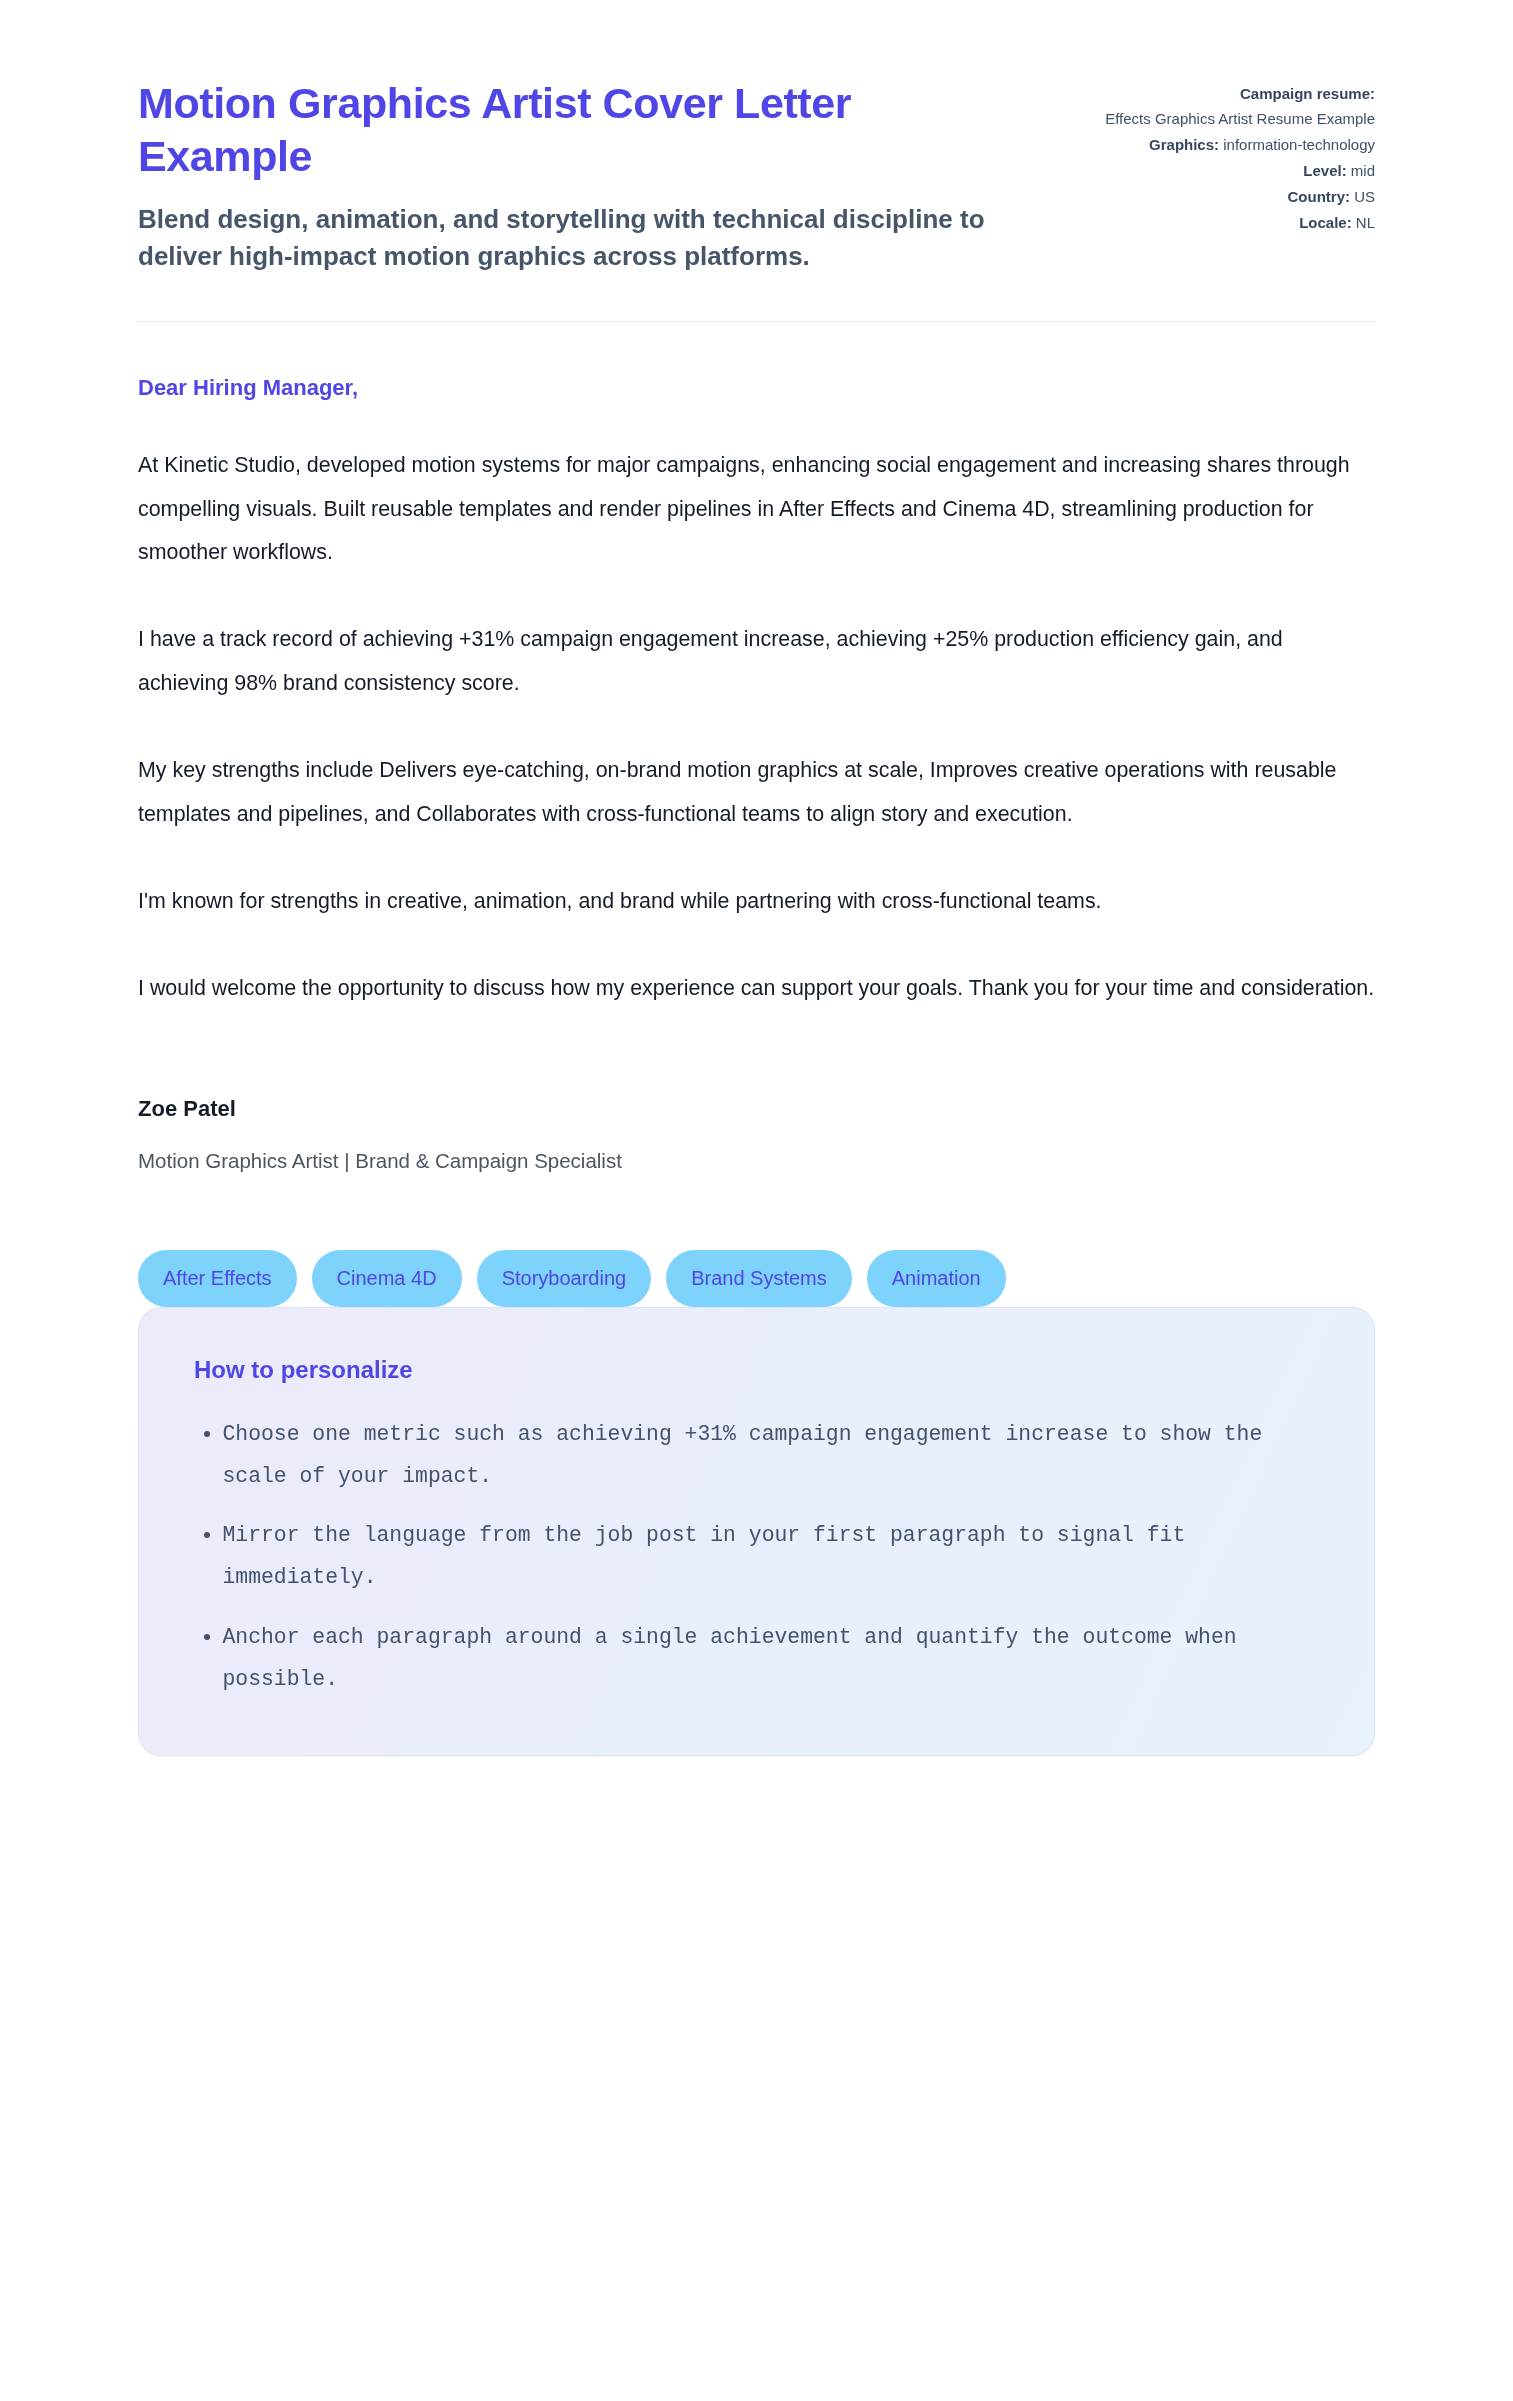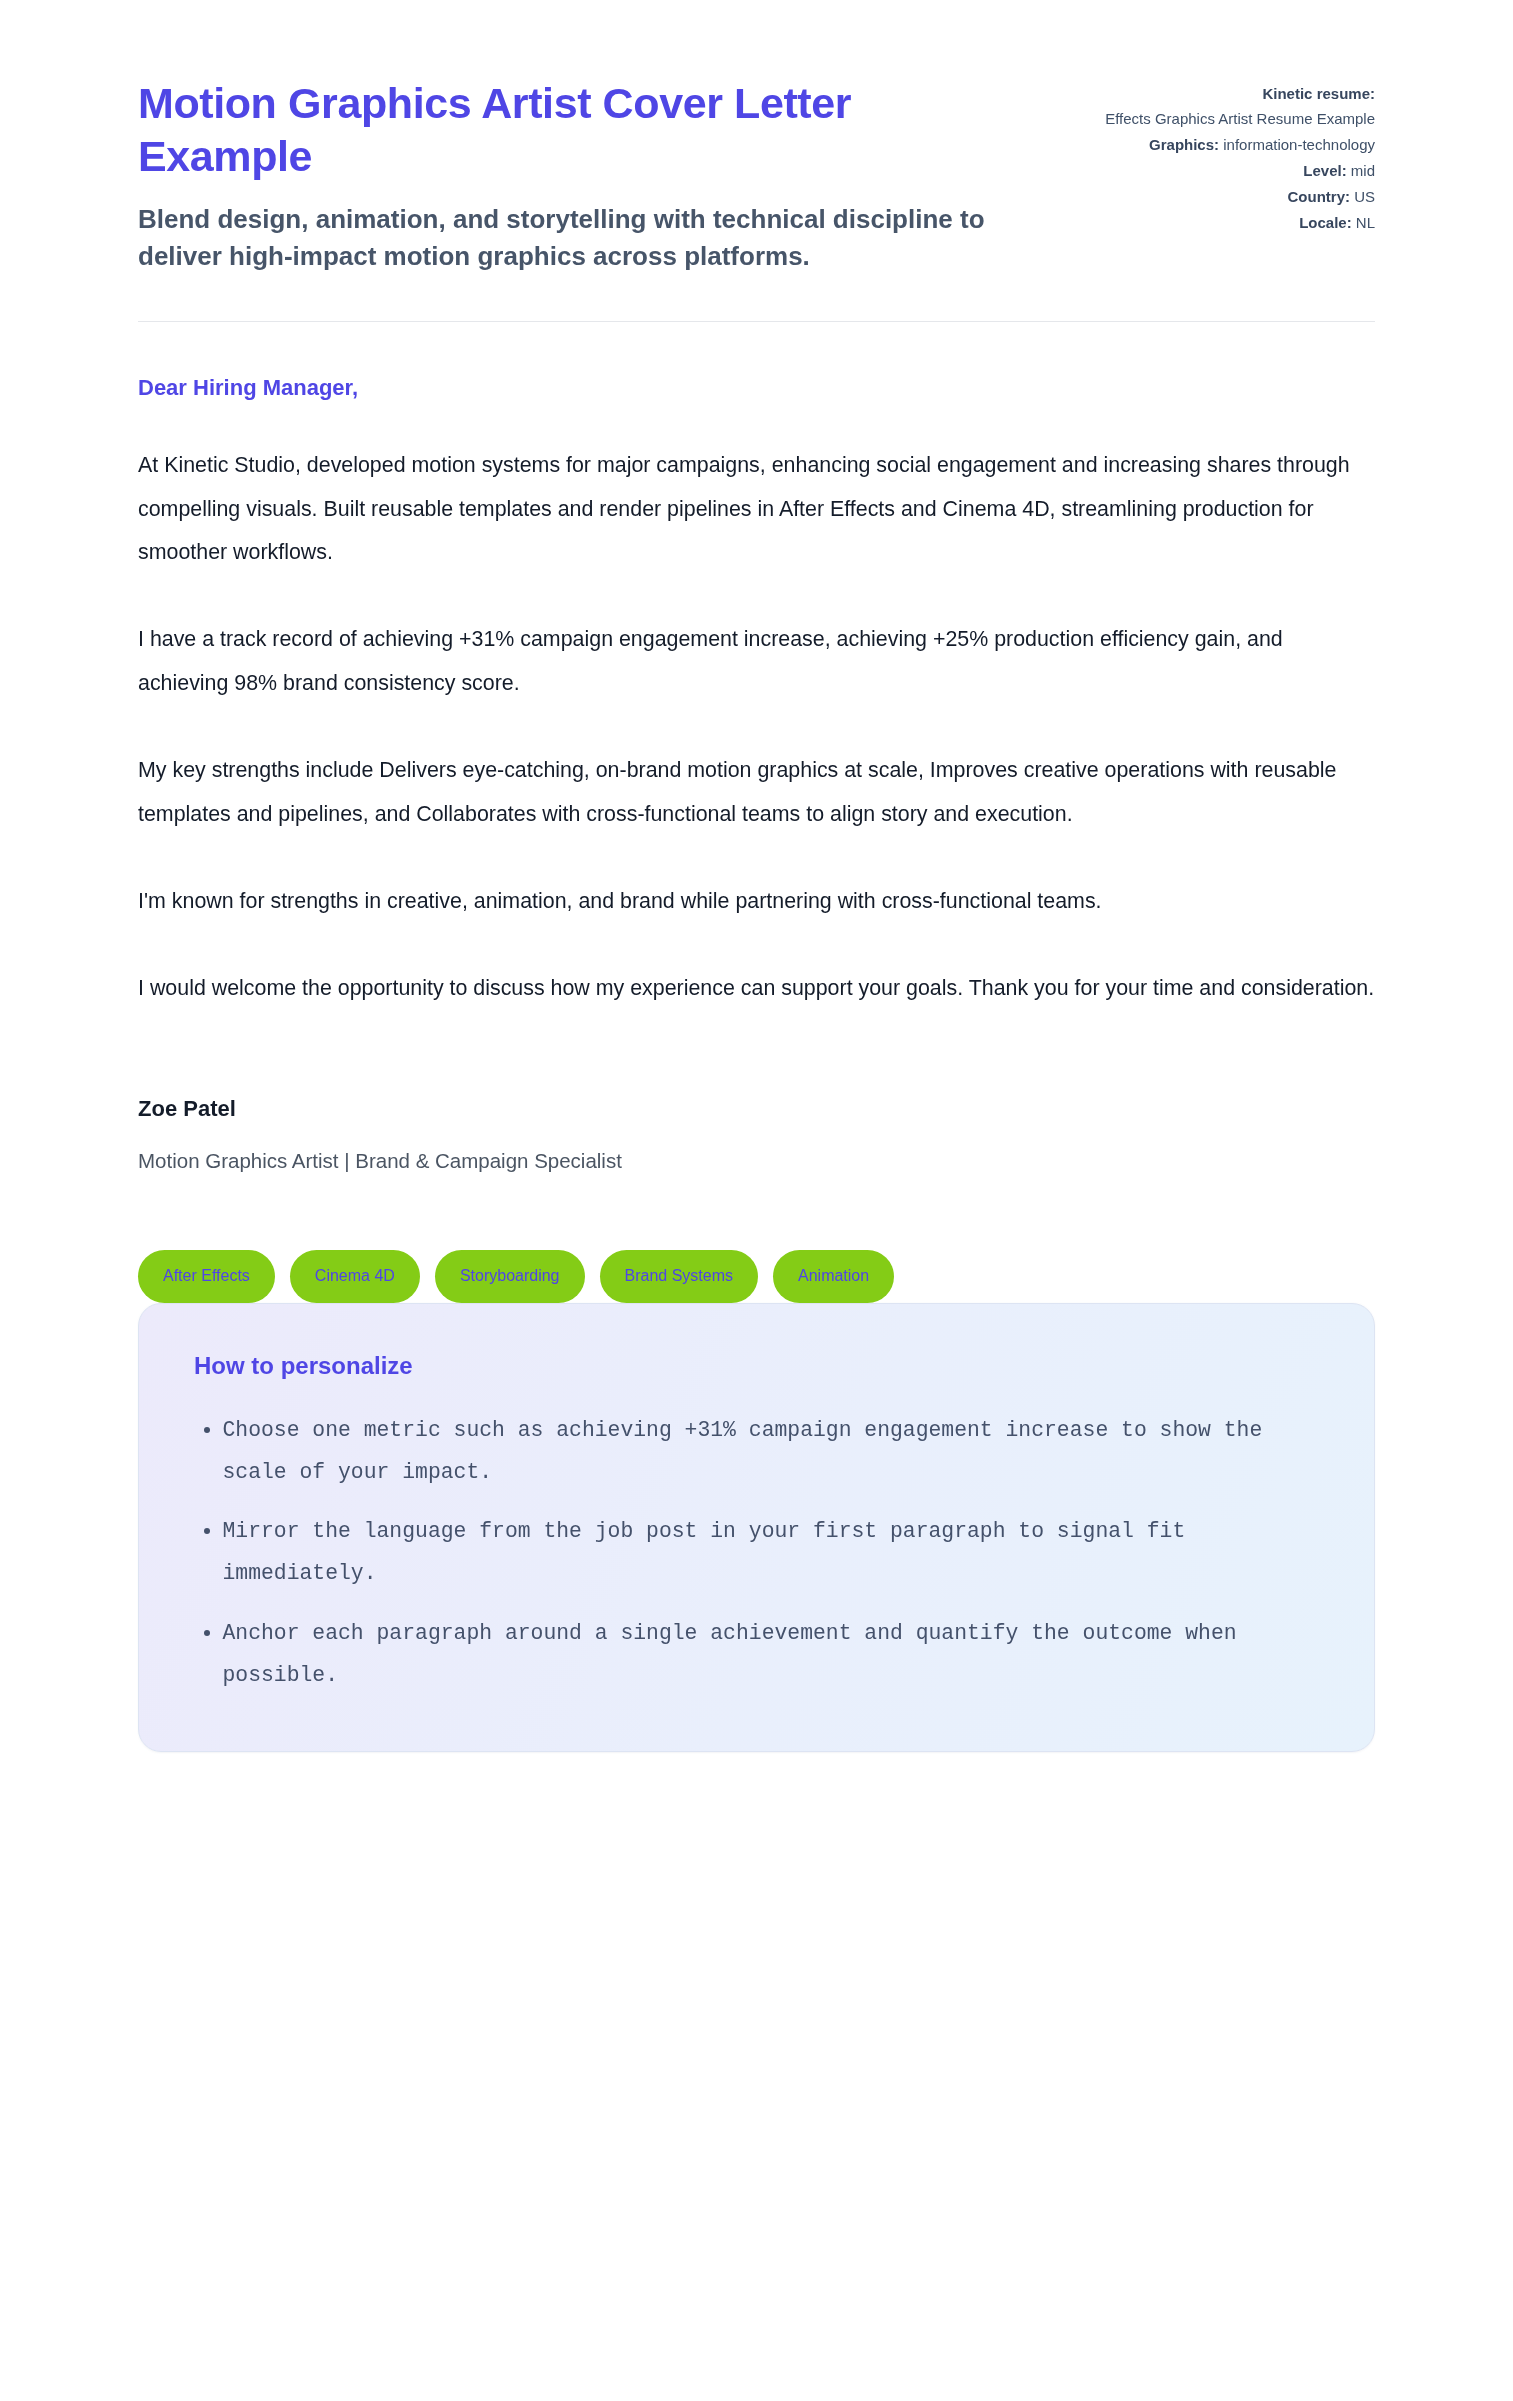--- a/index.html
+++ b/index.html
@@ -58,23 +58,23 @@
     color: #141c2a;
     max-width: 1246px;
   }
 
   .sig-name { margin-top: 85px; font-size: 22px; font-weight: 700; color: #141c2a; }
   .sig-title { margin-top: 27px; font-size: 20.5px; color: #4b5563; }
 
   
   .tags { display: flex; flex-wrap: wrap; gap: 15px; margin-top: 77px; }
   .tag {
-    background: #84cc16;
+    background: #7dd3fc;
     color: #4f46e5;
-    font-size: 16px;
+    font-size: 20px;
     line-height: 1;
     padding: 18.7px 25px;
     border-radius: 889px;
     white-space: nowrap;
   }
 
   
   .callout {
     background: linear-gradient(115deg, #eceafb 0%, #e9effc 55%, #e7f2fc 100%);
     border: 0.9px solid #dde4f3;
@@ -103,21 +103,21 @@
 
 <div class="page">
 
   <div class="header">
     <div class="header-left">
       <h1 class="page-title">Motion Graphics Artist Cover Letter Example</h1>
       <p class="page-subtitle">Blend design, animation, and storytelling with technical discipline to deliver high-impact motion graphics across platforms.</p>
     </div>
     <div class="meta">
       <div>
-        <strong class="block-label">Kinetic resume:</strong>
+        <strong class="block-label">Campaign resume:</strong>
         <span>Effects Graphics Artist Resume Example</span>
       </div>
       <div>
         <strong>Graphics:</strong>
         <span>information-technology</span>
       </div>
       <div>
         <strong>Level:</strong>
         <span>mid</span>
       </div>

